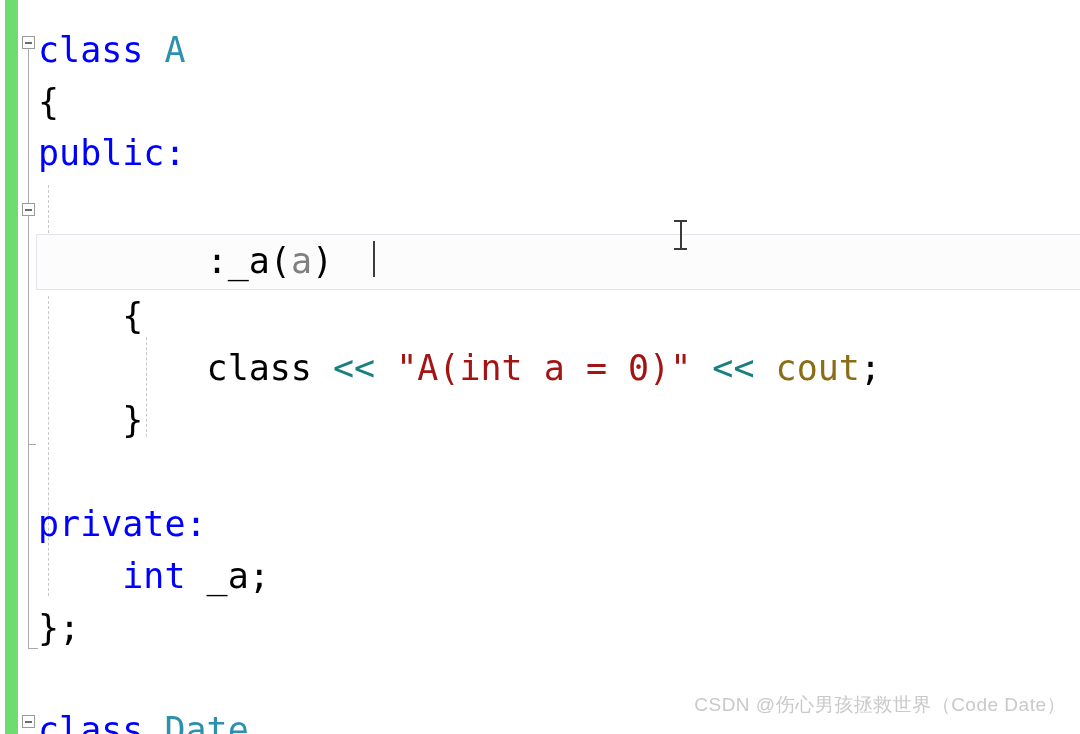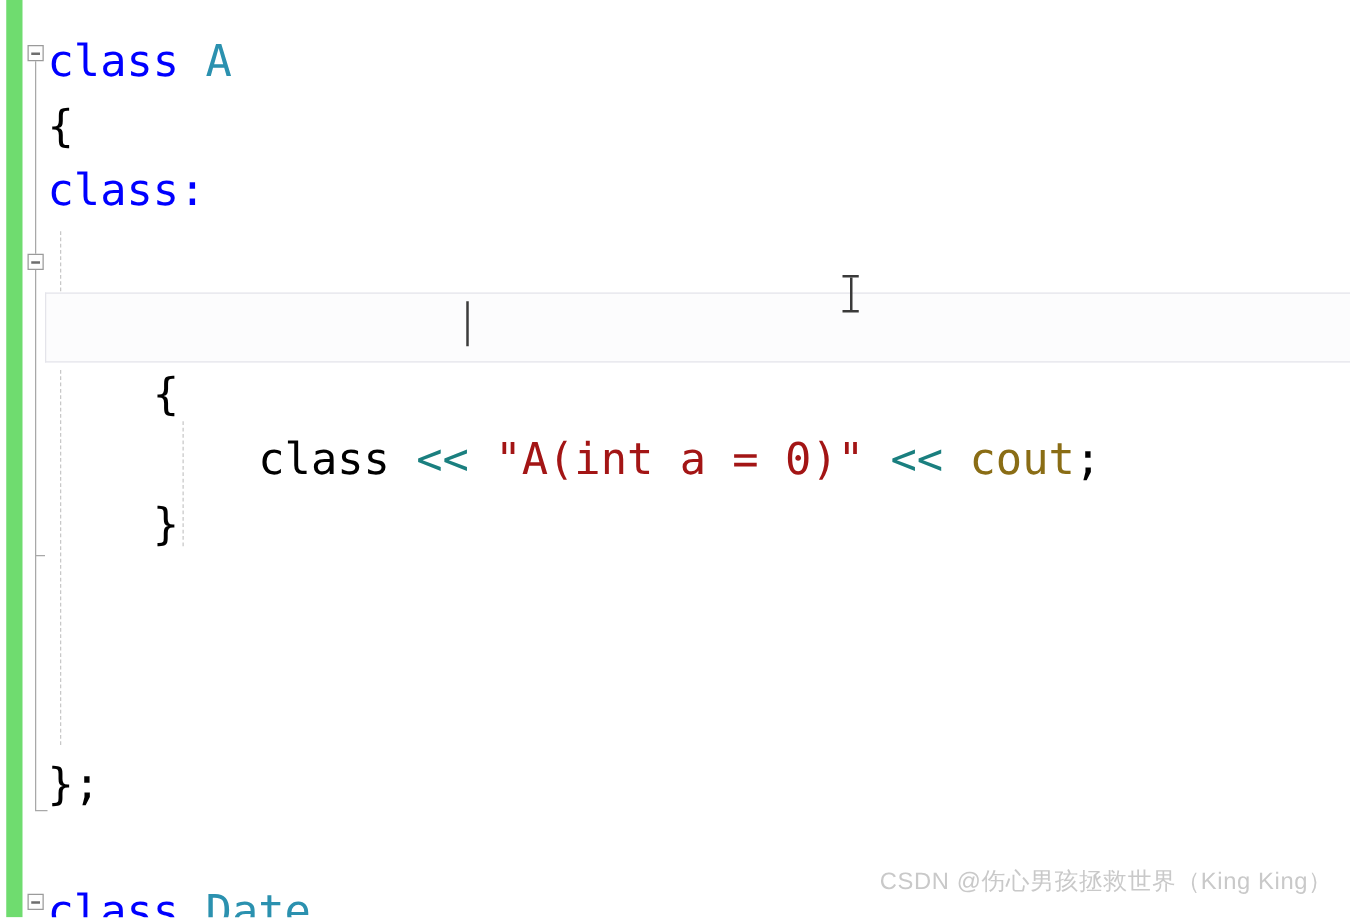--- a/index.html
+++ b/index.html
@@ -186,40 +186,43 @@
   <div class="indent-guide" style="left:146px; top:337px; height:100px;"></div>
 
   <div class="current-line" style="top:234px;"></div>
   <div class="current-line-left" style="top:234px;"></div>
 
   <div class="code-layer">
     <div class="line" style="top:33px;"><span class="kw">class</span><span class="plain"> </span><span class="type">A</span></div>
 
     <div class="line" style="top:85px;"><span class="plain">{</span></div>
 
-    <div class="line" style="top:136px;"><span class="kw">class:</span></div>
-
-
+    <div class="line" style="top:136px;"><span class="kw">public:</span></div>
+
+
+    <div class="line" style="top:244px;"><span class="plain">        :_a(</span><span class="param">a</span><span class="plain">)</span></div>
 
     <div class="line" style="top:299px;"><span class="plain">    {</span></div>
 
     <div class="line" style="top:351px;"><span class="plain">        class </span><span class="op">&lt;&lt;</span><span class="plain"> </span><span class="str">"A(int a = 0)"</span><span class="plain"> </span><span class="op">&lt;&lt;</span><span class="plain"> </span><span class="func">cout</span><span class="plain">;</span></div>
 
     <div class="line" style="top:403px;"><span class="plain">    }</span></div>
 
-
+    <div class="line" style="top:507px;"><span class="kw">private:</span></div>
+
+    <div class="line" style="top:559px;"><span class="plain">    </span><span class="kw">int</span><span class="plain"> _a;</span></div>
 
     <div class="line" style="top:611px;"><span class="plain">};</span></div>
 
     <div class="line" style="top:713px;"><span class="kw">class</span><span class="plain"> </span><span class="type">Date</span></div>
   </div>
 
   <div class="caret" style="left:373px; top:241px;"></div>
 
   <div class="mouse-ibeam" style="left:674px; top:220px;">
     <div class="cap-top"></div>
     <div class="stem"></div>
     <div class="cap-bot"></div>
   </div>
 
-  <div class="watermark">CSDN @伤心男孩拯救世界（King King）</div>
+  <div class="watermark">CSDN @伤心男孩拯救世界（Code Date）</div>
 
 </div>
 
 </body></html>

